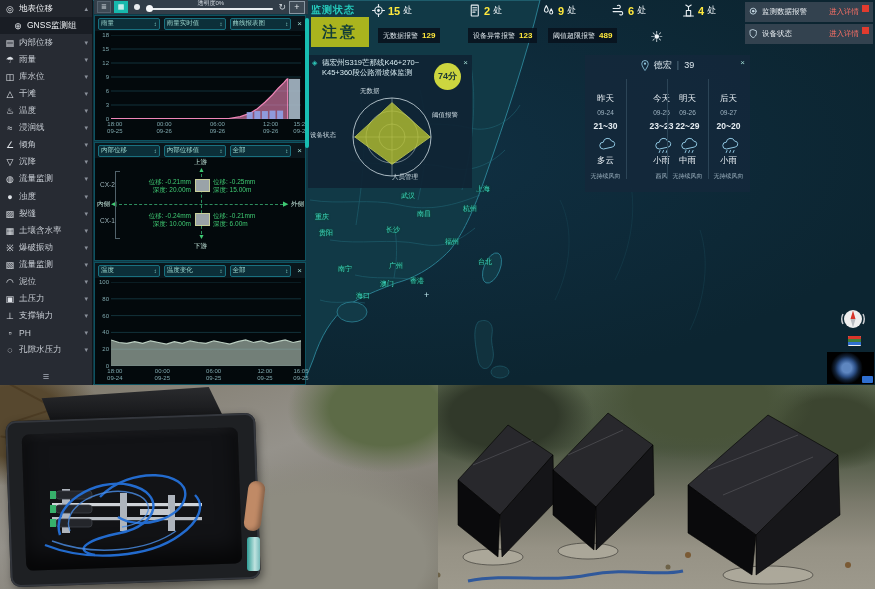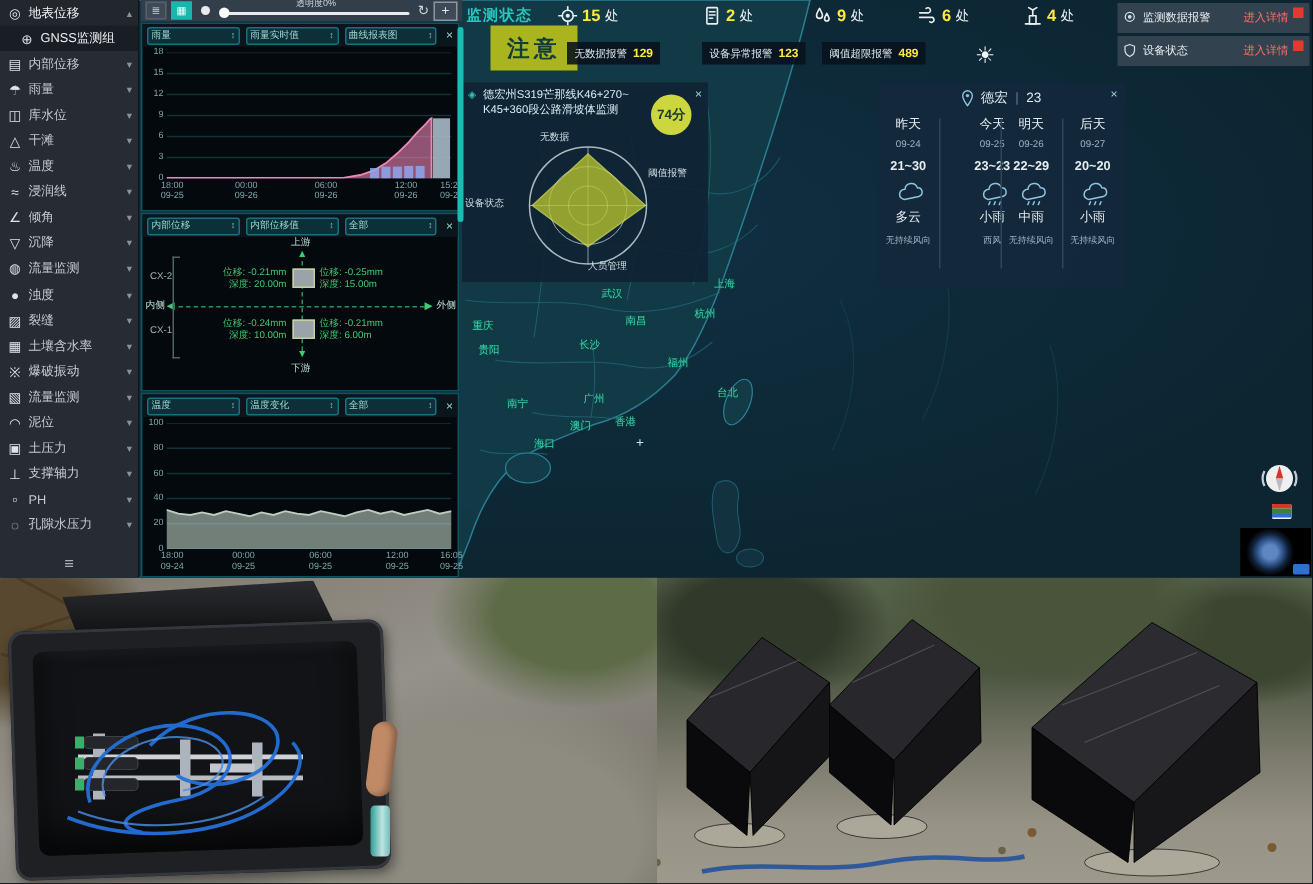--- a/index.html
+++ b/index.html
@@ -51,42 +51,42 @@
   .dgline-v{position:absolute;border-left:1px dashed #2e8f5f;}
   .dgline-h{position:absolute;border-top:1px dashed #2e8f5f;}
   .dgsq{position:absolute;width:13px;height:11px;background:#9aa3a8;border:1px solid #c8cf9a;}
   .dgarrow{position:absolute;font-size:7px;color:#3fca73;}
   .dgbracket{position:absolute;border-left:1px solid #51626b;border-top:1px solid #51626b;border-bottom:1px solid #51626b;width:4px;}
   .dgcx{position:absolute;font-size:6.5px;color:#9db3ba;}
 
   
   .st{z-index:8;}
   #status-title{left:311px;top:3px;font-size:10px;color:#25c8ba;font-weight:bold;letter-spacing:1px;}
-  #status-level{left:311px;top:17px;width:58px;height:30px;background:#aab41e;color:#113c38;font-size:15px;font-weight:bold;display:flex;align-items:center;justify-content:center;letter-spacing:3px;margin-left:16px;}
+  #status-level{left:311px;top:17px;width:58px;height:30px;background:#aab41e;color:#113c38;font-size:15px;font-weight:bold;display:flex;align-items:center;justify-content:center;letter-spacing:3px;}
   .stat{position:absolute;display:flex;align-items:center;gap:3px;color:#eef3f6;font-size:9px;z-index:8;}
   .stat .num{color:#ffe93d;font-weight:bold;font-size:11px;}
   .alarm{position:absolute;height:15px;background:rgba(8,17,28,0.88);display:flex;align-items:center;gap:4px;padding:0 5px;font-size:7px;color:#dfe7ec;z-index:8;white-space:nowrap;}
   .alarm .num{color:#ffe93d;font-size:8px;font-weight:bold;}
   #sun-icon{left:650px;top:28px;font-size:15px;color:#eef3f6;z-index:8;}
   .linkrow{position:absolute;left:745px;width:128px;height:20px;background:#33424f;display:flex;align-items:center;gap:3px;padding:0 4px;box-sizing:border-box;z-index:8;cursor:pointer;}
   .linkrow .ll{flex:1;font-size:7.5px;color:#e8edf1;white-space:nowrap;overflow:hidden;}
   .linkrow .la{font-size:7.5px;color:#ff7166;white-space:nowrap;}
   .linkrow .badge{width:7px;height:7px;background:#e23b2e;flex:none;margin-top:-8px;}
 
   
   #radar-panel{left:308px;top:55px;width:164px;height:133px;background:rgba(15,36,52,0.92);z-index:7;text-align:right;}
   #radar-panel .t{position:absolute;font-size:7.5px;color:#d8ecf2;white-space:nowrap;}
   .rlab{position:absolute;font-size:6.5px;color:#cfdde4;z-index:2;white-space:nowrap;}
   #radar-score{position:absolute;left:126px;top:8px;width:27px;height:27px;border-radius:50%;background:#ccd63f;color:#203b33;font-size:9px;font-weight:bold;display:flex;align-items:center;justify-content:center;z-index:3;}
 
   
   #weather{left:585px;top:55px;width:165px;height:137px;background:rgba(19,40,58,0.93);z-index:7;}
   #weather .whead{position:absolute;left:0;top:3px;width:100%;height:14px;display:flex;align-items:center;justify-content:center;gap:5px;color:#dfe9ef;font-size:9px;}
   .wcol{position:absolute;top:18px;width:41px;height:115px;text-align:center;color:#e6edf2;}
-  .wcol .d1{font-size:8.5px;margin-top:4px;}
+  .wcol .d1{font-size:8.5px;margin-top:20px;}
   .wcol .d2{font-size:6.5px;color:#9fb4c2;margin-top:4px;}
   .wcol .d3{font-size:8.5px;font-weight:bold;margin-top:5px;}
   .wcol .d4{margin-top:4px;height:18px;}
   .wcol .d5{font-size:8.5px;margin-top:2px;}
   .wcol .d6{font-size:6px;color:#9fb4c2;margin-top:5px;}
   .wdiv{position:absolute;top:24px;width:1px;height:100px;background:#2c4557;}
 
   
   #compass{left:840px;top:306px;width:26px;height:26px;z-index:8;cursor:pointer;}
   #layers-mini{left:848px;top:336px;width:13px;height:10px;background:#f2f2f2;border-radius:1px;z-index:8;cursor:pointer;overflow:hidden;}
@@ -547,21 +547,21 @@
   </div>
 
   <div class="abs" id="weather">
     <div class="whead">
       <svg width="8" height="11" viewBox="0 0 8 11">
         <path d="M4,0.5 a3.2,3.2 0 0 1 3.2,3.2 C7.2,6.2 4,10.5 4,10.5 S0.8,6.2 0.8,3.7 A3.2,3.2 0 0 1 4,0.5 Z" fill="none" stroke="#8fc6e0" stroke-width="0.9"></path>
         <circle cx="4" cy="3.7" r="1.1" fill="#8fc6e0"></circle>
       </svg>
       <span>德宏</span>
       <span style="color:#5e7a8c;">|</span>
-      <span>23</span>
+      <span>39</span>
       <span class="pclose x" style="position:absolute;right:5px;top:0;">×</span>
     </div>
     <div id="weather-days">
         <div class="wcol" style="left: 0px;">
           <div class="d1">昨天</div>
           <div class="d2">09-24</div>
           <div class="d3">21~30</div>
           <div class="d4"><svg width="20" height="18" viewBox="0 0 18 18">
               <g stroke="#8fc6e0" stroke-width="1" stroke-linecap="round">
                 <path d="M6,14 a3.4,3.4 0 0 1 0.3,-6.8 a4.3,4.3 0 0 1 8.3,-1.1 a3,3 0 0 1 0.9,5.9 Z" fill="none" stroke="#8fc6e0" stroke-width="1"></path>

